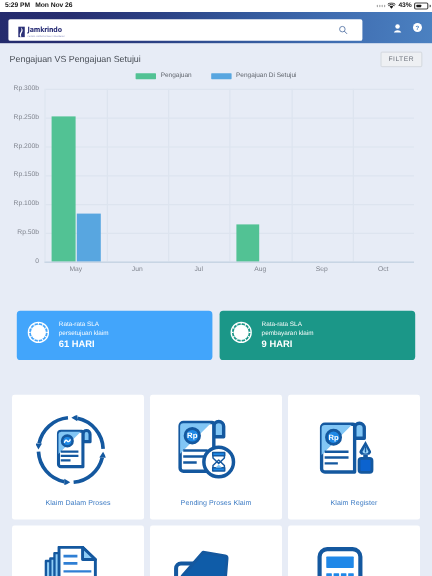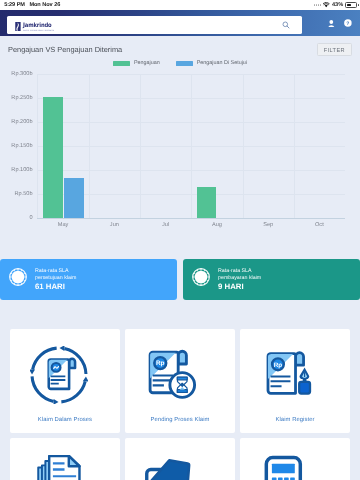--- a/index.html
+++ b/index.html
@@ -48,21 +48,21 @@
   .plot{position:absolute;left:37.5px;top:8px;width:307.5px;height:144px;}
   .ylab{position:absolute;right:100%;margin-right:5px;font-size:5.6px;color:#80858f;white-space:nowrap;transform:translateY(-50%);}
   .gline{position:absolute;left:0;right:0;height:1px;background:#dde4ef;}
   .vline{position:absolute;top:0;bottom:0;width:1px;background:#dde4ef;}
   .yaxis{position:absolute;left:-0.5px;top:0;bottom:0;width:1px;background:#dde4ef;}
   .axis{position:absolute;left:-0.5px;right:0;height:1.2px;background:#c3d2e0;}
   .bar{position:absolute;bottom:0;}
   .xlab{position:absolute;top:100%;margin-top:4px;font-size:5.6px;color:#80858f;transform:translateX(-50%);}
 
   
-  .sla-row{display:flex;gap:6px;padding:0 0;margin-top:0;position:absolute;top:259px;left:0;width:360px;}
+  .sla-row{display:flex;gap:6px;padding:0 14px;margin-top:0;position:absolute;top:259px;left:0;width:360px;}
   .sla{flex:1;height:41px;border-radius:3px;display:flex;align-items:center;padding-left:8px;color:#fff;}
   .sla .ic{flex:0 0 auto;margin-right:7px;}
   .sla-l1{font-size:5.3px;line-height:6.4px;opacity:.97;}
   .sla-l2{font-size:5.3px;line-height:6.4px;opacity:.97;}
   .sla-big{font-size:7.8px;font-weight:bold;line-height:9px;margin-top:0.5px;}
 
   
   .tiles{display:grid;grid-template-columns:repeat(3,1fr);gap:4.5px 5px;padding:0 10px;
     position:absolute;top:329px;left:0;width:360px;}
   .tile{background:#fff;border-radius:2px;height:104px;display:flex;flex-direction:column;
@@ -123,21 +123,21 @@
       <path d="M0.8 37.5 a16 14 0 0 1 31.4 0 Z" fill="#fff"></path>
     </svg>
     <svg width="7.8" height="7.8" viewBox="0 0 40 40">
       <circle cx="20" cy="20" r="19.2" fill="#fff"></circle>
       <text x="20" y="29.5" font-size="26" font-family="Liberation Sans, sans-serif" font-weight="bold" fill="#4a80c0" text-anchor="middle">?</text>
     </svg>
   </div>
 </div>
 
 <div class="chart-head">
-  <div class="chart-title">Pengajuan VS Pengajuan Diterima</div>
+  <div class="chart-title">Pengajuan VS Pengajuan Setujui</div>
   <button class="filter-btn">FILTER</button>
 </div>
 <div class="legend" id="legend">
     <div class="legend-item">
     <span class="legend-sw" style="background:#52c294"></span>
     <span>Pengajuan</span>
   </div>
     <div class="legend-item">
     <span class="legend-sw" style="background:#58a6e0"></span>
     <span>Pengajuan Di Setujui</span>

